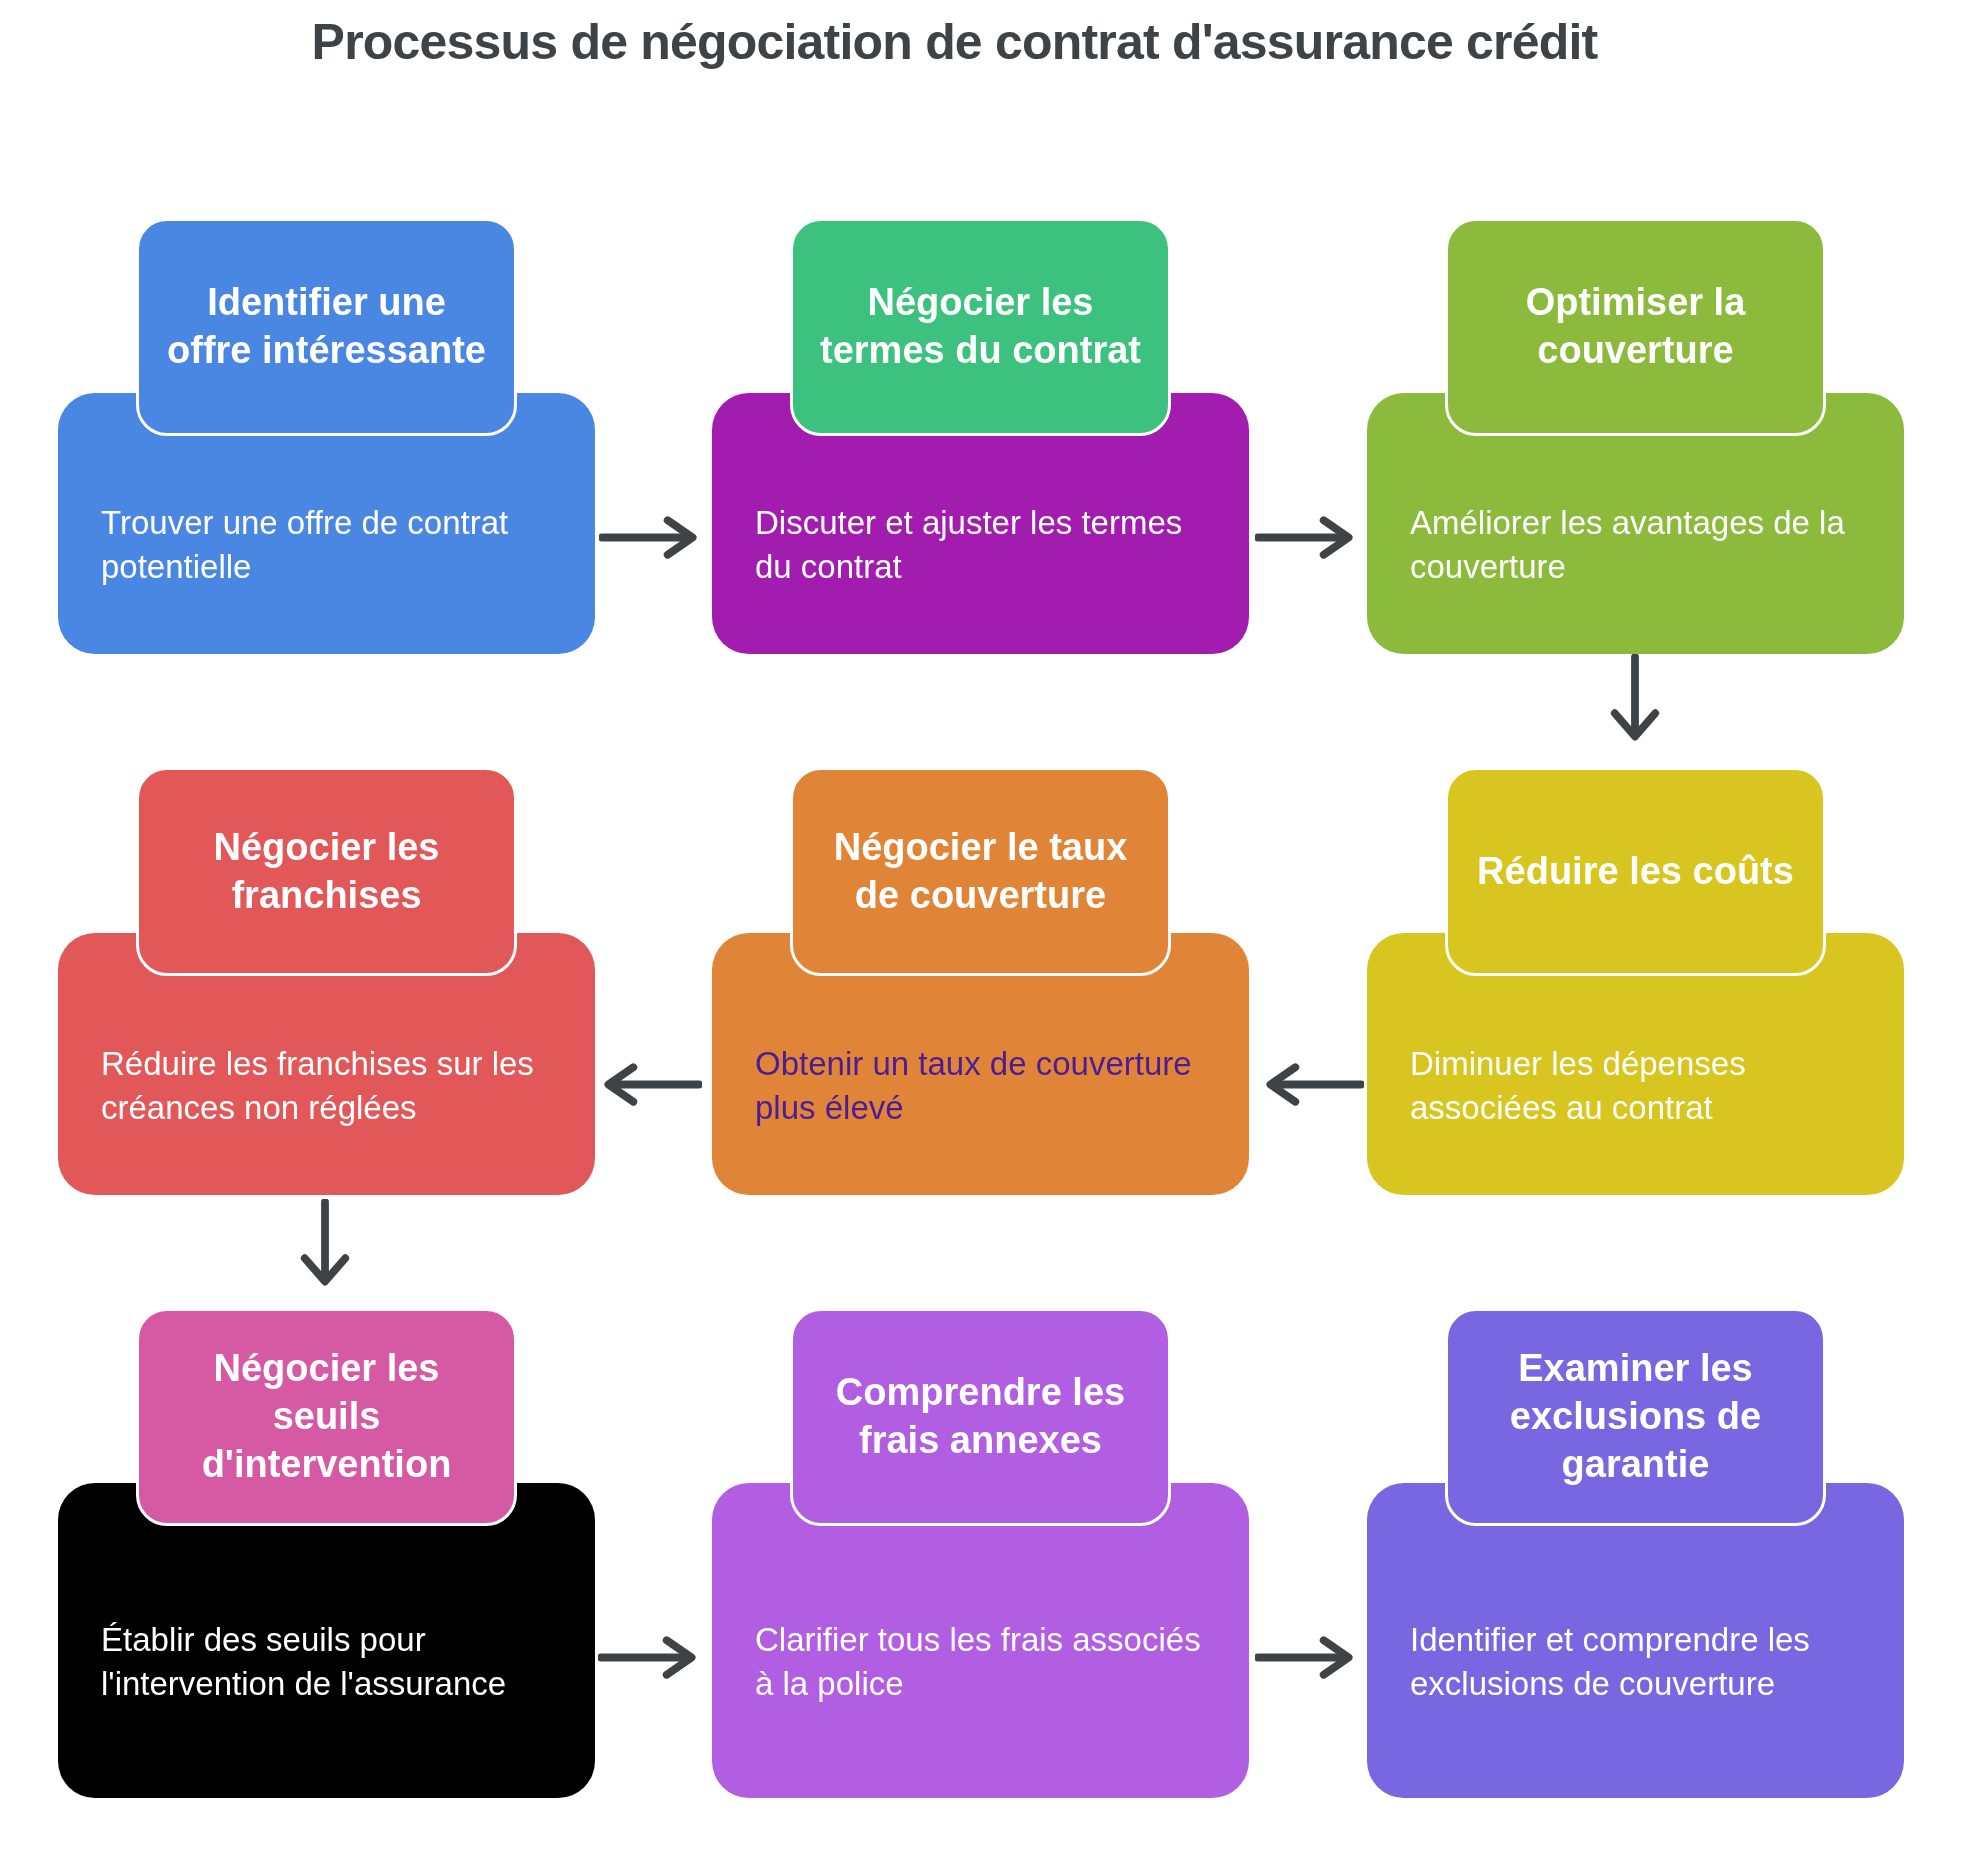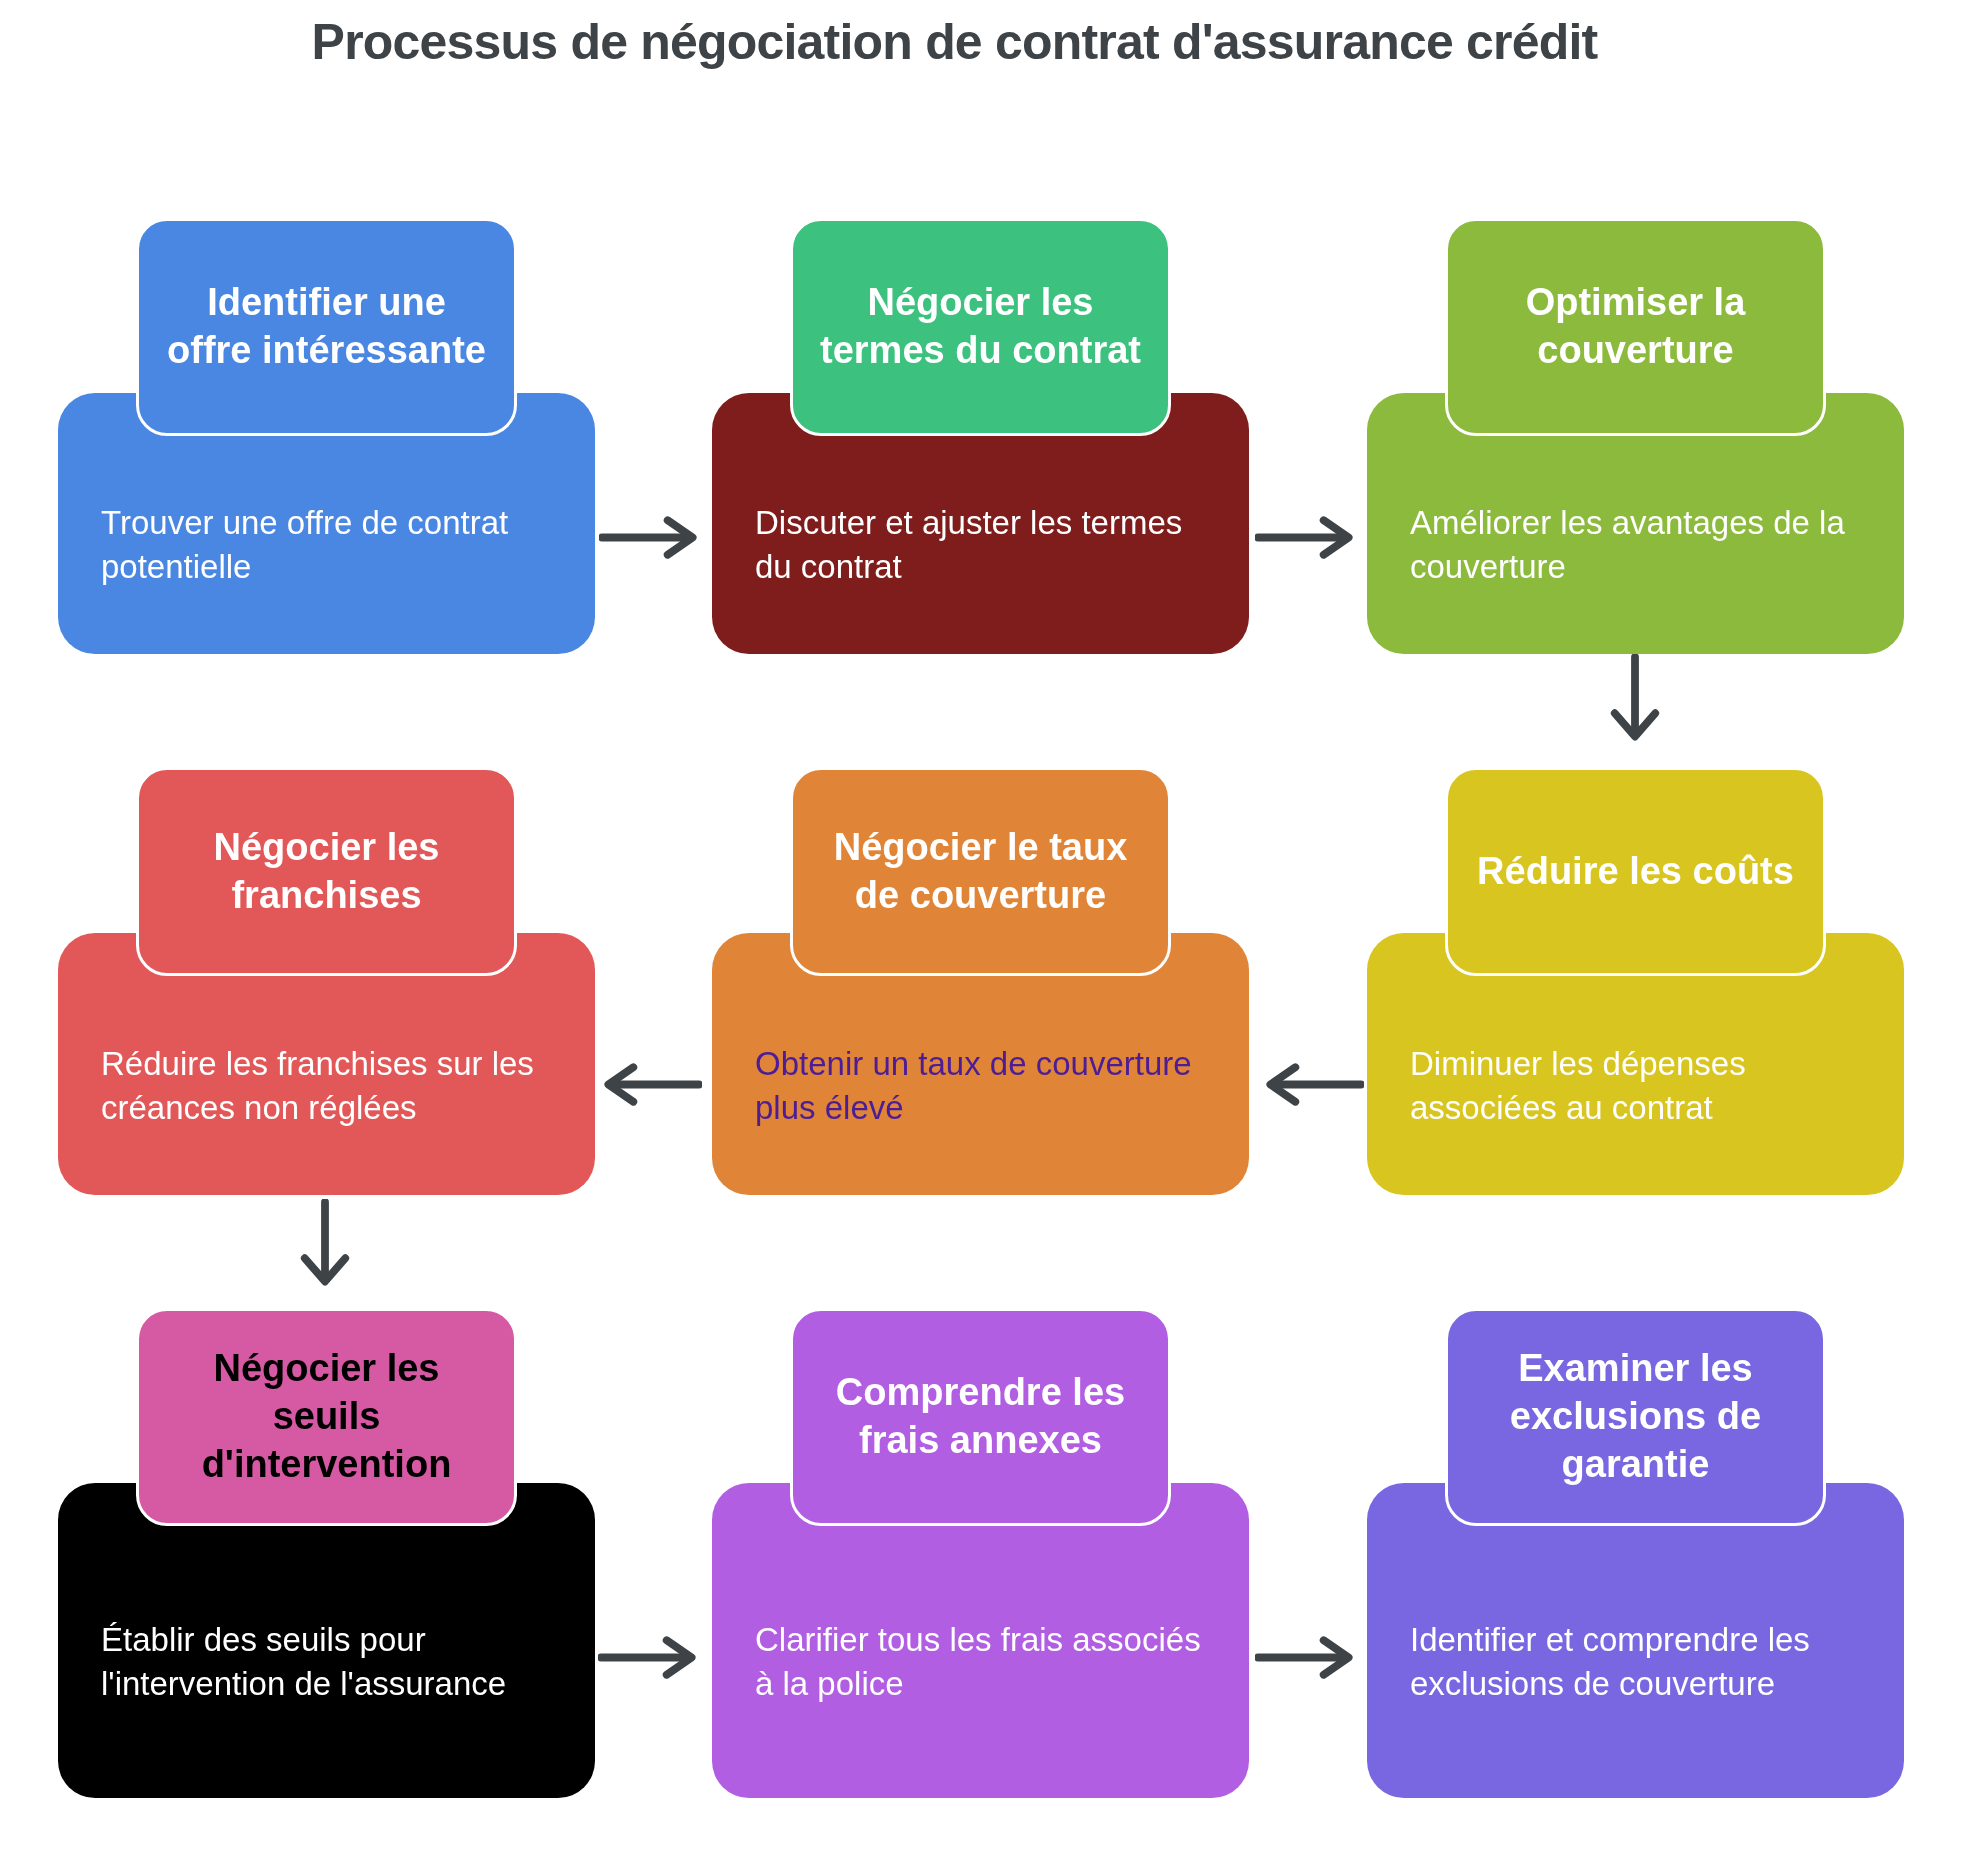--- a/index.html
+++ b/index.html
@@ -84,21 +84,21 @@
   <div class="title" style="color: rgb(62, 67, 71);">Processus de négociation de contrat d'assurance crédit</div>
 
   <div class="cell col0 row0">
     <div class="bdy" style="background-color: rgb(74, 135, 226);">
       <div class="bodytext" style="color: rgb(255, 255, 255);">Trouver une offre de contrat potentielle</div>
     </div>
     <div class="hdr" style="background-color: rgb(74, 135, 226); color: rgb(255, 255, 255);">Identifier une offre intéressante</div>
   </div>
 
   <div class="cell col1 row0">
-    <div class="bdy" style="background-color: #7f1d1d;">
+    <div class="bdy" style="background-color: #a21caf;">
       <div class="bodytext" style="color: rgb(255, 255, 255);">Discuter et ajuster les termes du contrat</div>
     </div>
     <div class="hdr" style="background-color: rgb(60, 193, 127); color: rgb(255, 255, 255);">Négocier les termes du contrat</div>
   </div>
 
   <div class="cell col2 row0">
     <div class="bdy" style="background-color: rgb(140, 186, 60);">
       <div class="bodytext" style="color: rgb(255, 255, 255);">Améliorer les avantages de la couverture</div>
     </div>
     <div class="hdr" style="background-color: rgb(140, 186, 60); color: rgb(255, 255, 255);">Optimiser la couverture</div>
@@ -122,21 +122,21 @@
     <div class="bdy" style="background-color: rgb(217, 197, 31);">
       <div class="bodytext" style="color: rgb(255, 255, 255);">Diminuer les dépenses associées au contrat</div>
     </div>
     <div class="hdr" style="background-color: rgb(217, 197, 31); color: rgb(255, 255, 255);">Réduire les coûts</div>
   </div>
 
   <div class="cell col0 row2">
     <div class="bdy" style="background-color: #000000;">
       <div class="bodytext" style="color: rgb(255, 255, 255);">Établir des seuils pour l'intervention de l'assurance</div>
     </div>
-    <div class="hdr" style="background-color: rgb(214, 89, 163); color: #000000;">Négocier les seuils d'intervention</div>
+    <div class="hdr" style="background-color: rgb(214, 89, 163); color: #ffffff;">Négocier les seuils d'intervention</div>
   </div>
 
   <div class="cell col1 row2">
     <div class="bdy" style="background-color: rgb(177, 94, 226);">
       <div class="bodytext" style="color: rgb(255, 255, 255);">Clarifier tous les frais associés à la police</div>
     </div>
     <div class="hdr" style="background-color: rgb(177, 94, 226); color: rgb(255, 255, 255);">Comprendre les frais annexes</div>
   </div>
 
   <div class="cell col2 row2">

